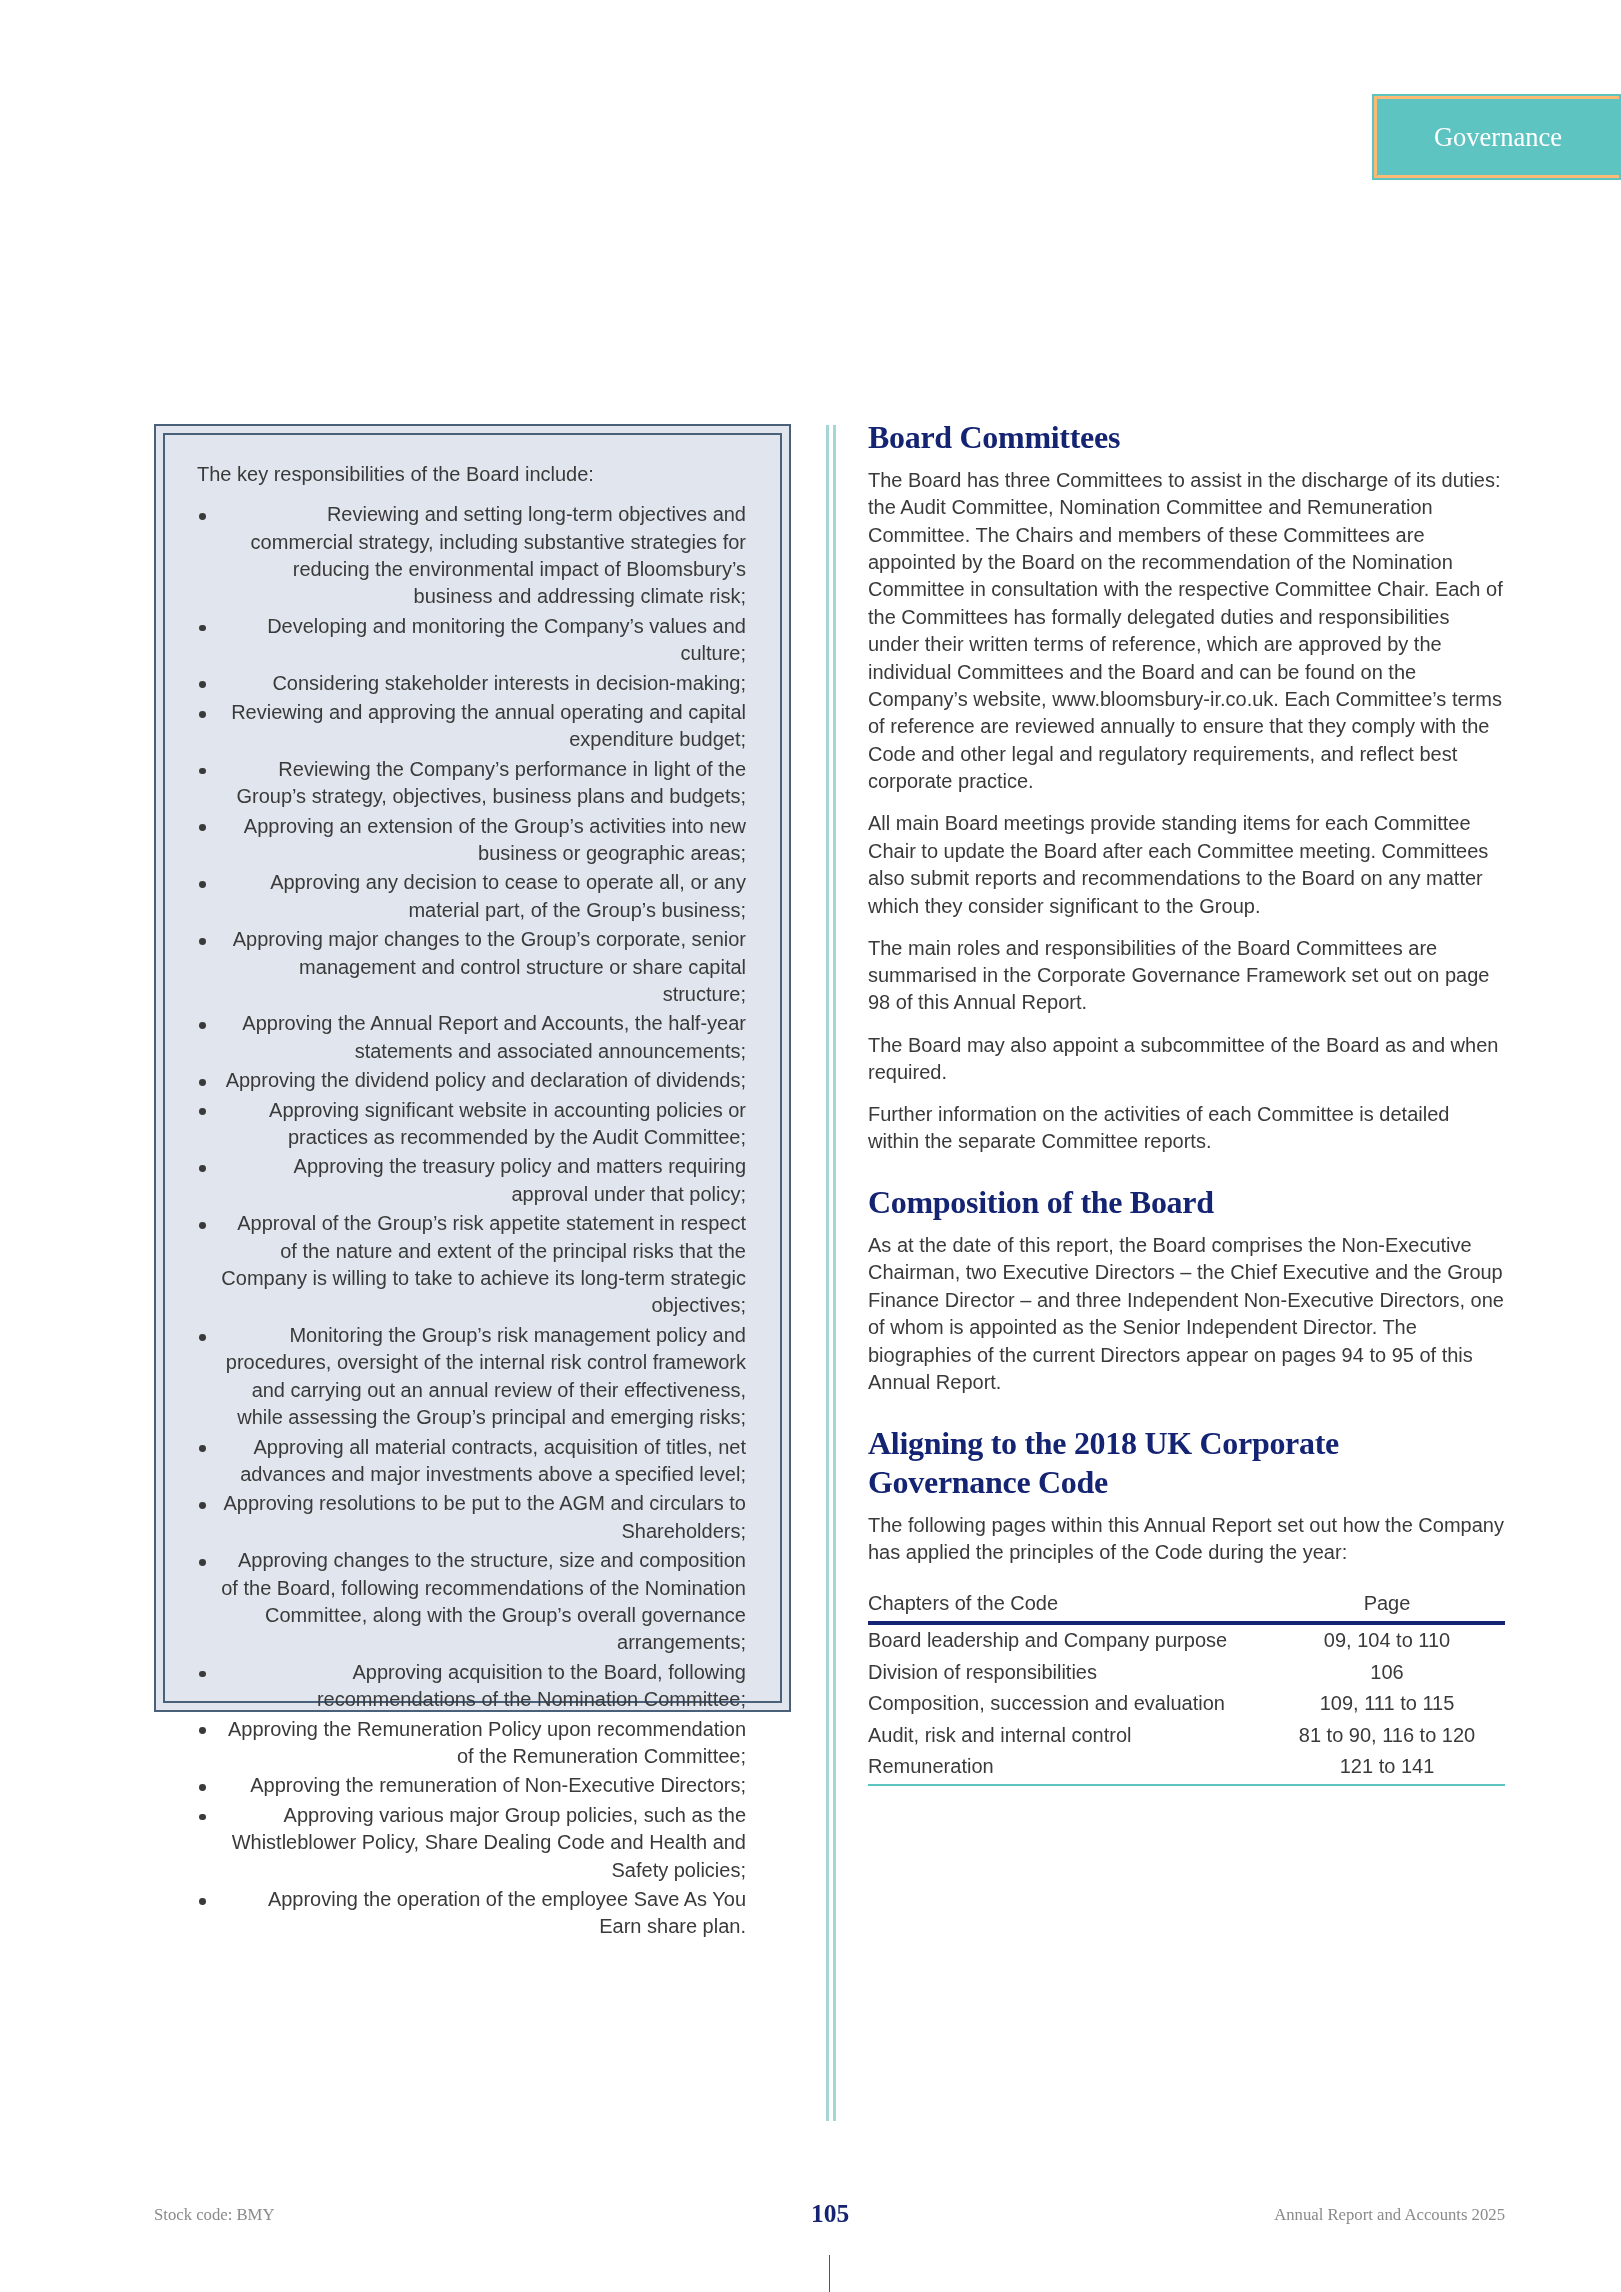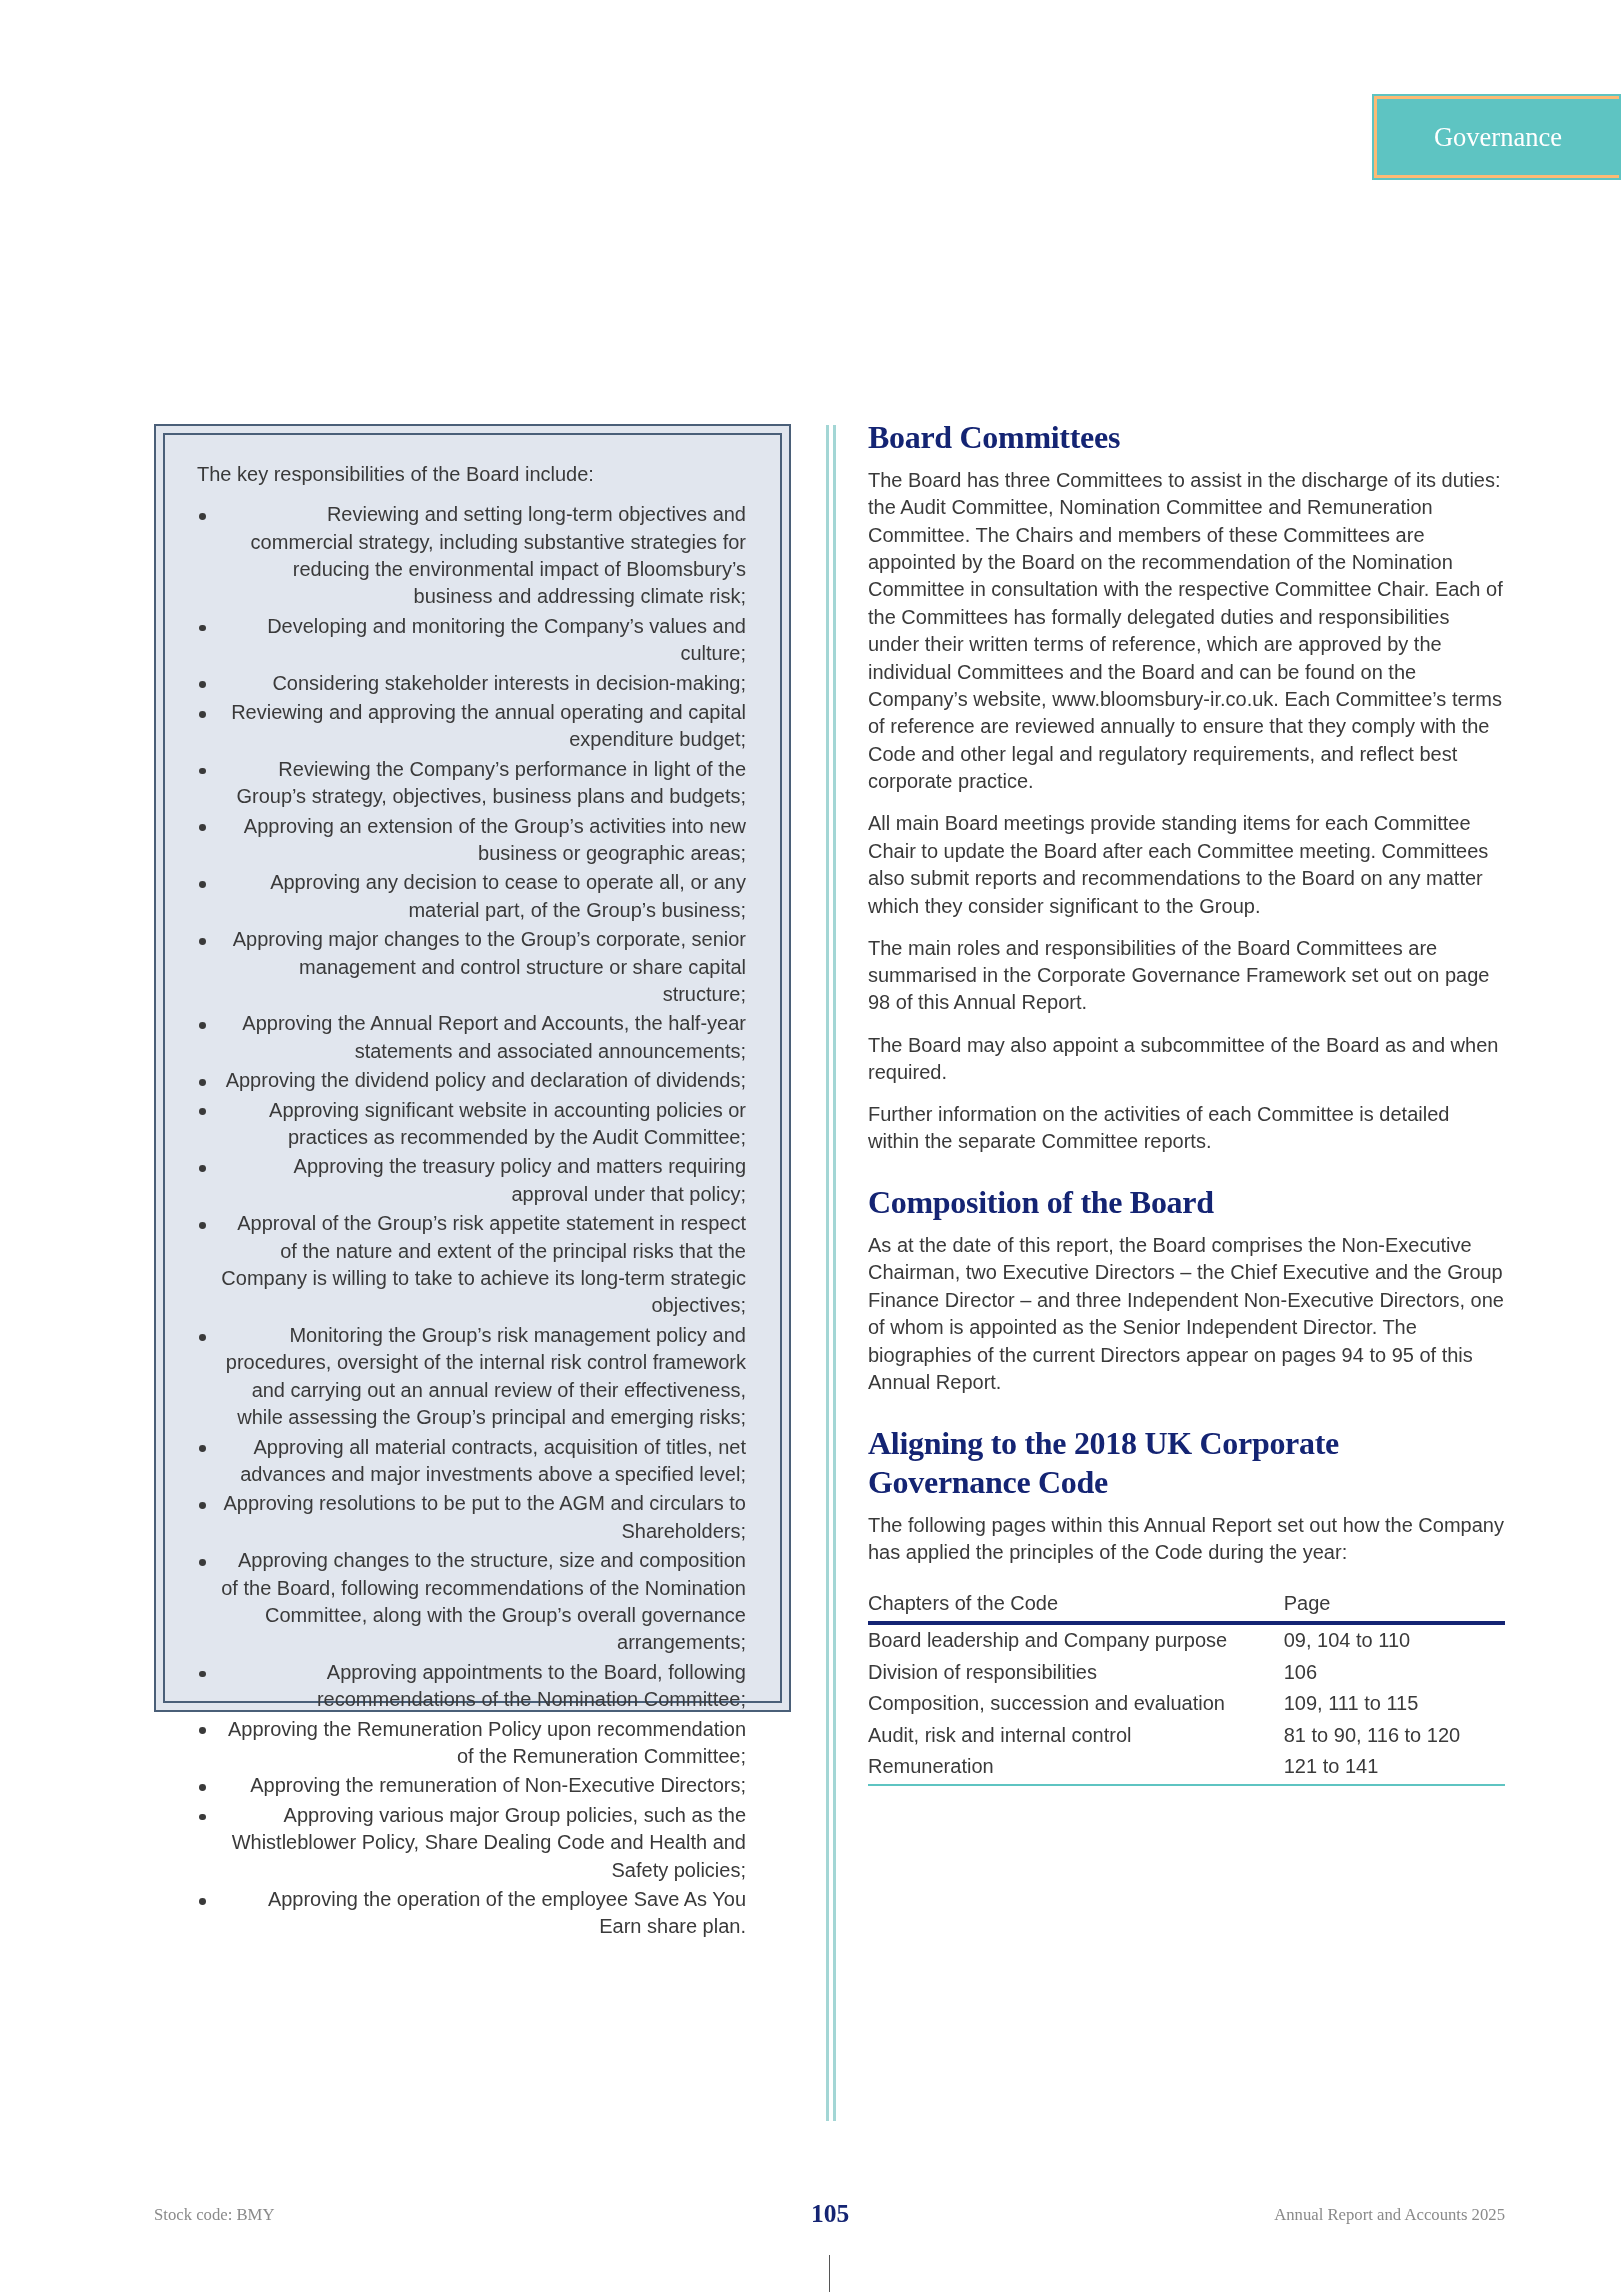--- a/index.html
+++ b/index.html
@@ -45,21 +45,21 @@
   }
   .right-col h2 {
     font-family: "Liberation Serif", "DejaVu Serif", serif; font-weight: bold;
     color: #142473; font-size: 32px; line-height: 39px; margin: 0 0 9.8px 0;
     letter-spacing: -0.3px;
   }
   .right-col p { margin: 0 0 14.7px 0; }
   .right-col h2.spaced { margin-top: 27.4px; }
   .code-table { width: 637px; border-collapse: collapse; margin-top: 23.5px; font-size: 20px; }
   .code-table th { font-weight: normal; text-align: left; padding: 0 14.7px 3.9px 0; border-bottom: 4.9px solid #142473; color: #3a3a3a; }
-  .code-table th.page, .code-table td.page { text-align: left; padding-right: 14.7px; }
+  .code-table th.page, .code-table td.page { text-align: center; padding-right: 14.7px; }
   .code-table td { padding: 2px 0; line-height: 27.4px; }
   .code-table tr.last td { border-bottom: 2.9px solid #5ec4c2; padding-bottom: 3.9px; }
   .footer-left, .footer-right {
     position: absolute; top: 2205px; font-family: "Liberation Serif", "DejaVu Serif", serif;
     font-size: 16.7px; color: #8a8a8a;
   }
   .footer-left { left: 154px; }
   .footer-right { right: 116px; }
   .footer-page {
     position: absolute; top: 2199px; left: 0; width: 1660px; text-align: center;
@@ -90,21 +90,21 @@
       <li>Approving major changes to the Group’s corporate, senior management and control structure or share capital structure;</li>
       <li>Approving the Annual Report and Accounts, the half-year statements and associated announcements;</li>
       <li>Approving the dividend policy and declaration of dividends;</li>
       <li>Approving significant website in accounting policies or practices as recommended by the Audit Committee;</li>
       <li>Approving the treasury policy and matters requiring approval under that policy;</li>
       <li>Approval of the Group’s risk appetite statement in respect of the nature and extent of the principal risks that the Company is willing to take to achieve its long-term strategic objectives;</li>
       <li>Monitoring the Group’s risk management policy and procedures, oversight of the internal risk control framework and carrying out an annual review of their effectiveness, while assessing the Group’s principal and emerging risks;</li>
       <li>Approving all material contracts, acquisition of titles, net advances and major investments above a specified level;</li>
       <li>Approving resolutions to be put to the AGM and circulars to Shareholders;</li>
       <li>Approving changes to the structure, size and composition of the Board, following recommendations of the Nomination Committee, along with the Group’s overall governance arrangements;</li>
-      <li>Approving appointments to the Board, following recommendations of the Nomination Committee;</li>
+      <li>Approving acquisition to the Board, following recommendations of the Nomination Committee;</li>
       <li>Approving the Remuneration Policy upon recommendation of the Remuneration Committee;</li>
       <li>Approving the remuneration of Non-Executive Directors;</li>
       <li>Approving various major Group policies, such as the Whistleblower Policy, Share Dealing Code and Health and Safety policies;</li>
       <li>Approving the operation of the employee Save As You Earn share plan.</li>
     </ul>
   </div>
 </div>
 
 <div class="vrule" style="left:826px;"></div>
 <div class="vrule" style="left:833px;"></div>

